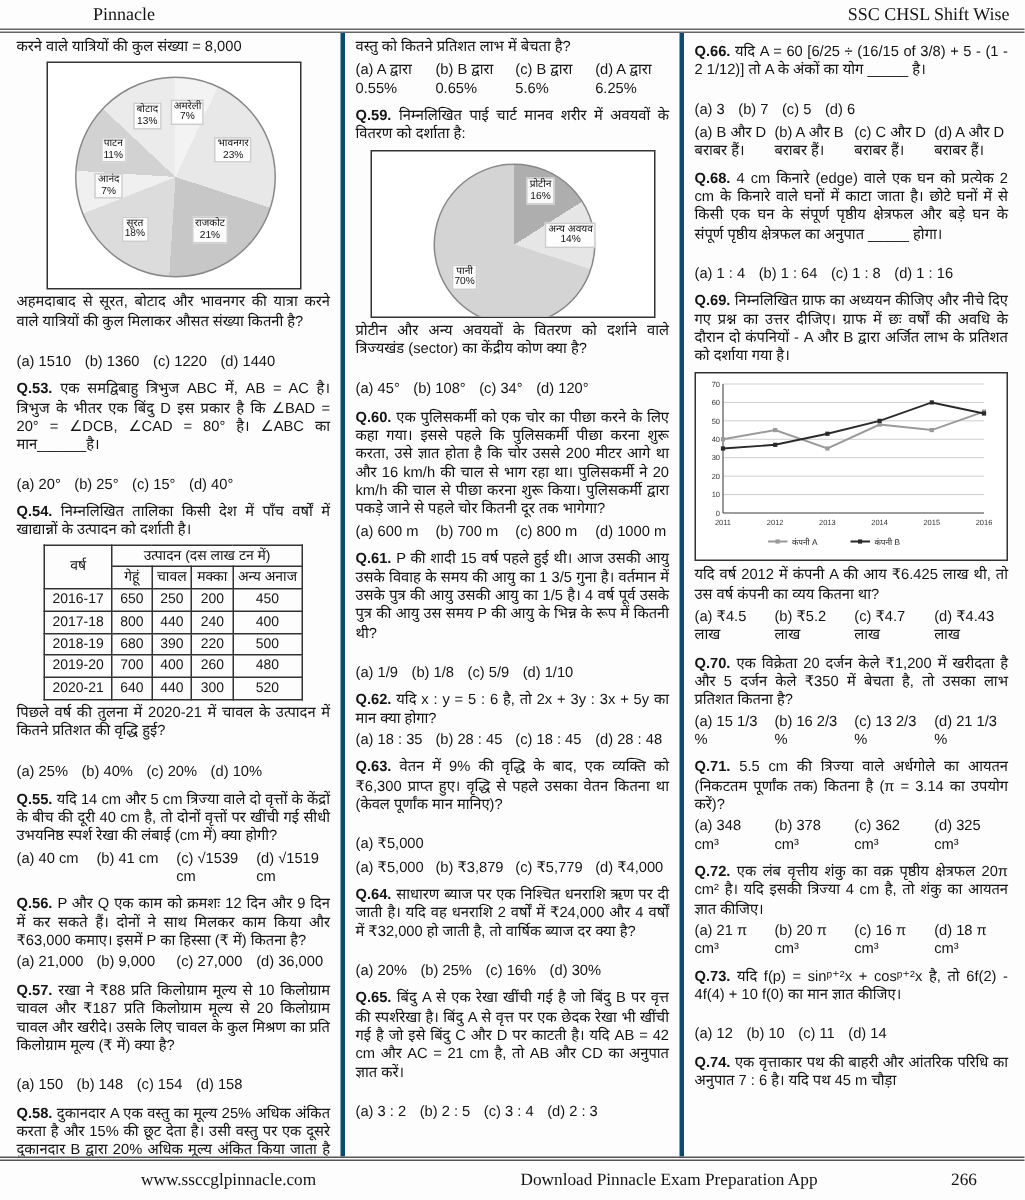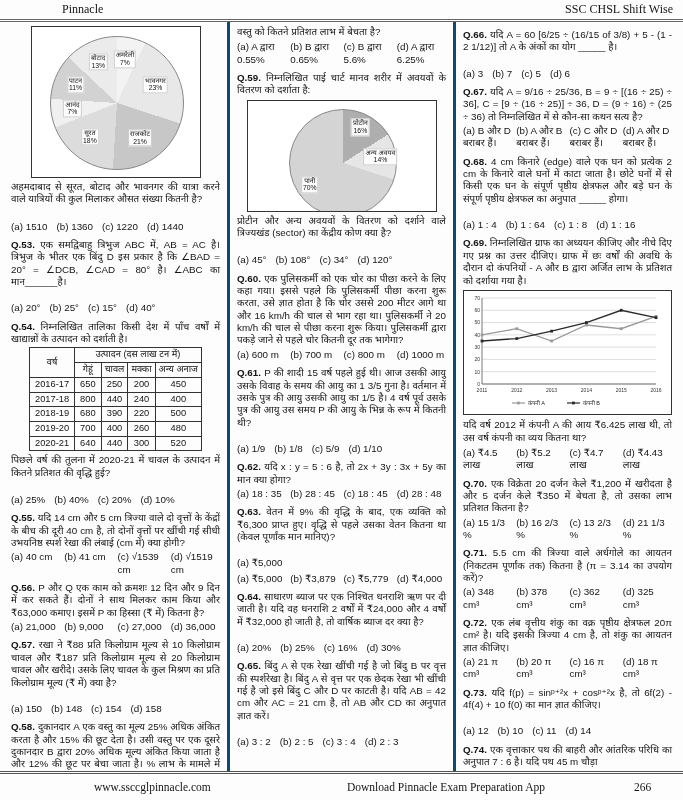--- a/index.html
+++ b/index.html
@@ -41,20 +41,21 @@
 </head>
 <body>
 
 <div class="header">
   <span class="brand">Pinnacle</span>
   <span class="htitle">SSC CHSL Shift Wise</span>
 </div>
 
 <div class="columns">
   <div class="col">
+      <div class="para">करने वाले यात्रियों की कुल संख्या = 8,000</div>
       <div class="piebox" style="width: 168px; height: 150px;">
         <div class="pie" style="width: 132px; height: 132px; left: 18px; top: 9px; background: conic-gradient(rgb(243, 243, 243) 0%, rgb(243, 243, 243) 7%, rgb(232, 232, 232) 7%, rgb(232, 232, 232) 30%, rgb(199, 199, 199) 30%, rgb(199, 199, 199) 51%, rgb(220, 220, 220) 51%, rgb(220, 220, 220) 69%, rgb(240, 240, 240) 69%, rgb(240, 240, 240) 76%, rgb(210, 210, 210) 76%, rgb(210, 210, 210) 87%, rgb(235, 235, 235) 87%, rgb(235, 235, 235) 100%);"></div>
         <div class="plabel" style="left: 93.5023px; top: 32.4891px;">
           <span class="pl-name">अमरेली</span>
           <span class="pl-pct">7%</span>
         </div>
         <div class="plabel" style="left: 123.977px; top: 57.7002px;">
           <span class="pl-name">भावनगर</span>
           <span class="pl-pct">23%</span>
         </div>
@@ -206,21 +207,20 @@
         <span class="opt">(d) ₹4,000</span>
       </div>
       <div class="q"><span class="qnum">Q.64. </span>साधारण ब्याज पर एक निश्चित धनराशि ऋण पर दी जाती है। यदि वह धनराशि 2 वर्षों में ₹24,000 और 4 वर्षों में ₹32,000 हो जाती है, तो वार्षिक ब्याज दर क्या है?</div>
       <div class="opts inline"><span class="opt">(a) 20%</span><span class="opt">(b) 25%</span><span class="opt">(c) 16%</span><span class="opt">(d) 30%</span></div>
       <div class="q"><span class="qnum">Q.65. </span>बिंदु A से एक रेखा खींची गई है जो बिंदु B पर वृत्त की स्पर्शरेखा है। बिंदु A से वृत्त पर एक छेदक रेखा भी खींची गई है जो इसे बिंदु C और D पर काटती है। यदि AB = 42 cm और AC = 21 cm है, तो AB और CD का अनुपात ज्ञात करें।</div>
       <div class="opts inline"><span class="opt">(a) 3 : 2</span><span class="opt">(b) 2 : 5</span><span class="opt">(c) 3 : 4</span><span class="opt">(d) 2 : 3</span></div>
     </div>
   <div class="col">
       <div class="q"><span class="qnum">Q.66. </span>यदि A = 60 [6/25 ÷ (16/15 of 3/8) + 5 - (1 - 2 1/12)] तो A के अंकों का योग _____ है।</div>
       <div class="opts inline"><span class="opt">(a) 3</span><span class="opt">(b) 7</span><span class="opt">(c) 5</span><span class="opt">(d) 6</span></div>
-      <div class="q"><span class="qnum">Q.67. </span>यदि A = 9/16 ÷ 25/36, B = 9 ÷ [(16 ÷ 25) ÷ 36], C = [9 ÷ (16 ÷ 25)] ÷ 36, D = (9 ÷ 16) ÷ (25 ÷ 36) तो निम्नलिखित में से कौन-सा कथन सत्य है?</div>
       <div class="opts grid">
         <span class="opt">(a) B और D बराबर हैं।</span>
         <span class="opt">(b) A और B बराबर हैं।</span>
         <span class="opt">(c) C और D बराबर हैं।</span>
         <span class="opt">(d) A और D बराबर हैं।</span>
       </div>
       <div class="q"><span class="qnum">Q.68. </span>4 cm किनारे (edge) वाले एक घन को प्रत्येक 2 cm के किनारे वाले घनों में काटा जाता है। छोटे घनों में से किसी एक घन के संपूर्ण पृष्ठीय क्षेत्रफल और बड़े घन के संपूर्ण पृष्ठीय क्षेत्रफल का अनुपात _____ होगा।</div>
       <div class="opts inline"><span class="opt">(a) 1 : 4</span><span class="opt">(b) 1 : 64</span><span class="opt">(c) 1 : 8</span><span class="opt">(d) 1 : 16</span></div>
       <div class="q"><span class="qnum">Q.69. </span>निम्नलिखित ग्राफ का अध्ययन कीजिए और नीचे दिए गए प्रश्न का उत्तर दीजिए। ग्राफ में छः वर्षों की अवधि के दौरान दो कंपनियों - A और B द्वारा अर्जित लाभ के प्रतिशत को दर्शाया गया है।</div>
       <div class="chartbox"><svg width="198" height="118">

